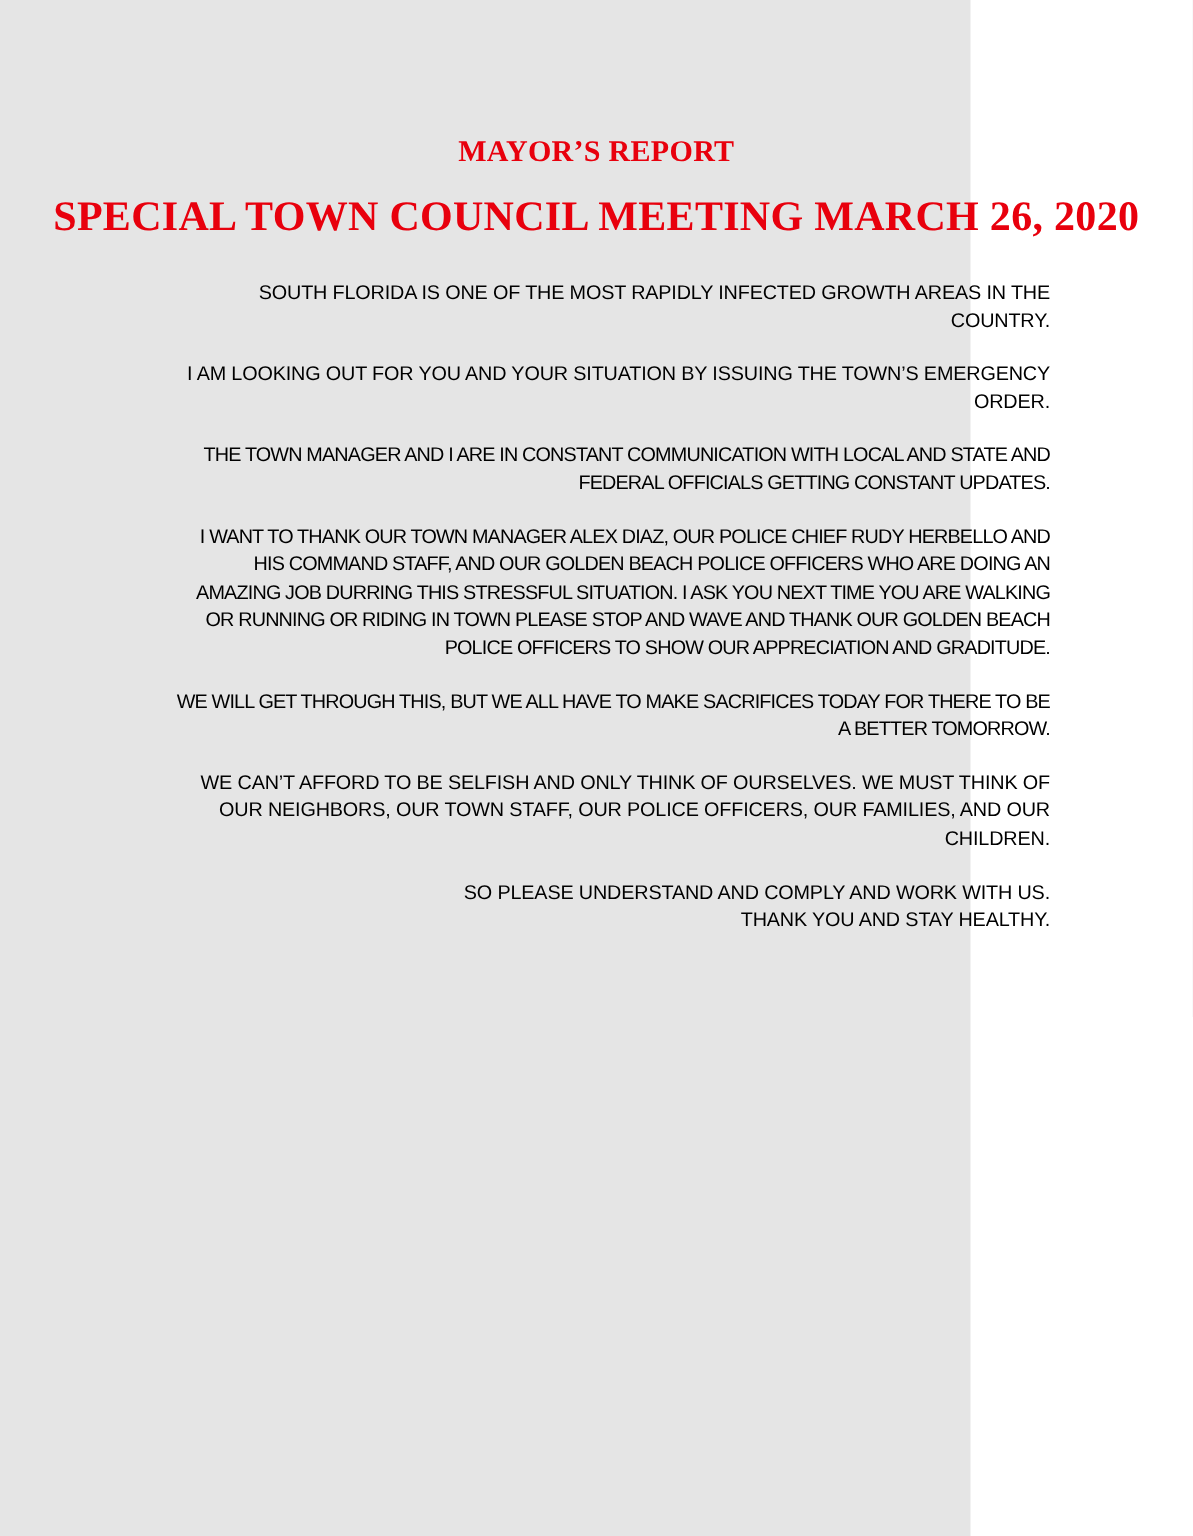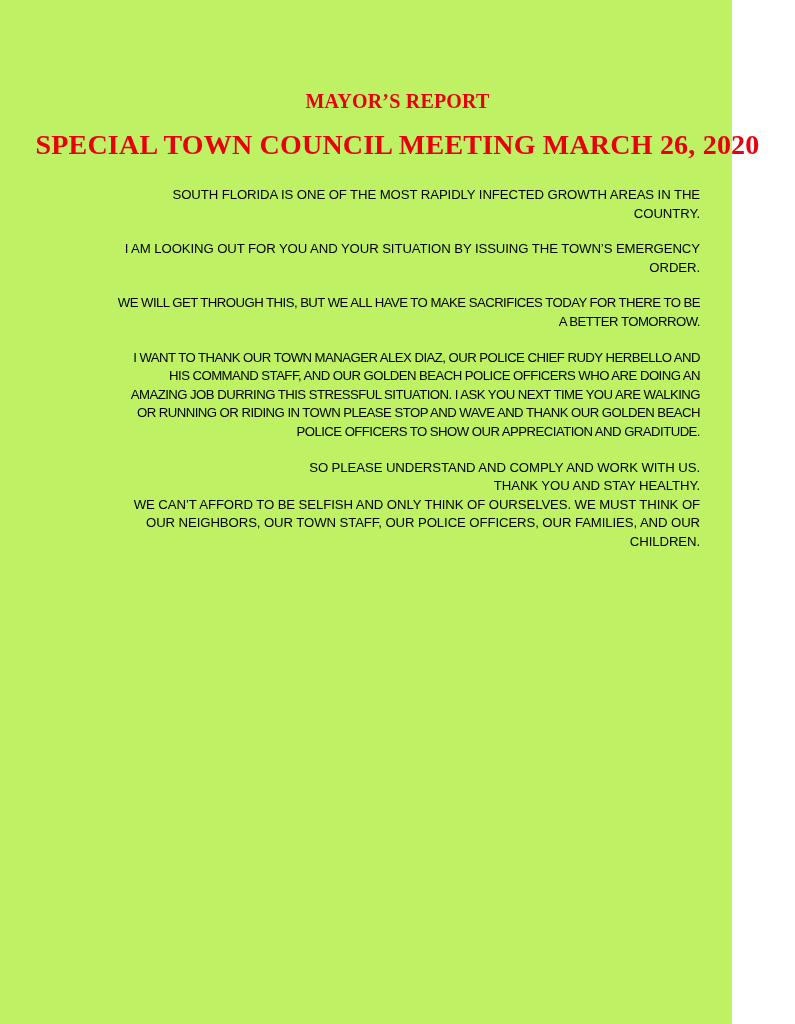--- a/index.html
+++ b/index.html
@@ -9,23 +9,23 @@
   }
   body {
     width: 795px;
     height: 1024px;
     font-family: "Liberation Sans", sans-serif;
     color: #000000;
     overflow: hidden;
   }
   .page {
     position: relative;
-    width: 732px;
+    width: 647px;
     height: 1024px;
-    background: #bef264;
+    background: #e5e5e5;
     box-sizing: border-box;
   }
   .doc-body {
     position: absolute;
     left: 0;
     top: 0;
     width: 795px;
   }
   .title-block {
     text-align: center;
@@ -74,21 +74,22 @@
   <div class="doc-body">
 
     <div class="title-block">
       <div class="title-line title-line-1">MAYOR’S REPORT</div>
       <div class="title-line title-line-2">SPECIAL TOWN COUNCIL MEETING MARCH 26, 2020</div>
     </div>
 
     <div class="content">
       <p class="para">SOUTH FLORIDA IS ONE OF THE MOST RAPIDLY INFECTED GROWTH AREAS IN THE COUNTRY.</p>
       <p class="para">I AM LOOKING OUT FOR YOU AND YOUR SITUATION BY ISSUING THE TOWN’S EMERGENCY ORDER.</p>
+      <p class="para tight">THE TOWN MANAGER AND I ARE IN CONSTANT COMMUNICATION WITH LOCAL AND STATE AND FEDERAL OFFICIALS GETTING CONSTANT UPDATES.</p>
+      <p class="para tight">I WANT TO THANK OUR TOWN MANAGER ALEX DIAZ, OUR POLICE CHIEF RUDY HERBELLO AND HIS COMMAND STAFF, AND OUR GOLDEN BEACH POLICE OFFICERS WHO ARE DOING AN AMAZING JOB DURRING THIS STRESSFUL SITUATION.  I ASK YOU NEXT TIME YOU ARE WALKING OR RUNNING OR RIDING IN TOWN PLEASE  STOP AND WAVE AND THANK OUR GOLDEN BEACH POLICE OFFICERS TO SHOW OUR APPRECIATION AND GRADITUDE.</p>
       <p class="para tight">WE WILL GET THROUGH THIS, BUT WE ALL HAVE TO MAKE SACRIFICES TODAY FOR THERE TO BE A BETTER TOMORROW.</p>
-      <p class="para tight">I WANT TO THANK OUR TOWN MANAGER ALEX DIAZ, OUR POLICE CHIEF RUDY HERBELLO AND HIS COMMAND STAFF, AND OUR GOLDEN BEACH POLICE OFFICERS WHO ARE DOING AN AMAZING JOB DURRING THIS STRESSFUL SITUATION.  I ASK YOU NEXT TIME YOU ARE WALKING OR RUNNING OR RIDING IN TOWN PLEASE  STOP AND WAVE AND THANK OUR GOLDEN BEACH POLICE OFFICERS TO SHOW OUR APPRECIATION AND GRADITUDE.</p>
+      <p class="para">WE CAN’T AFFORD TO BE SELFISH AND ONLY THINK OF OURSELVES. WE MUST THINK OF OUR NEIGHBORS, OUR TOWN STAFF, OUR POLICE OFFICERS, OUR FAMILIES, AND OUR CHILDREN.</p>
       <p class="para last nowrap-block">SO PLEASE UNDERSTAND AND COMPLY AND WORK WITH US.
 THANK YOU AND STAY HEALTHY.</p>
-      <p class="para">WE CAN’T AFFORD TO BE SELFISH AND ONLY THINK OF OURSELVES. WE MUST THINK OF OUR NEIGHBORS, OUR TOWN STAFF, OUR POLICE OFFICERS, OUR FAMILIES, AND OUR CHILDREN.</p>
     </div>
 
   </div>
 </div>
 
 </body></html>

